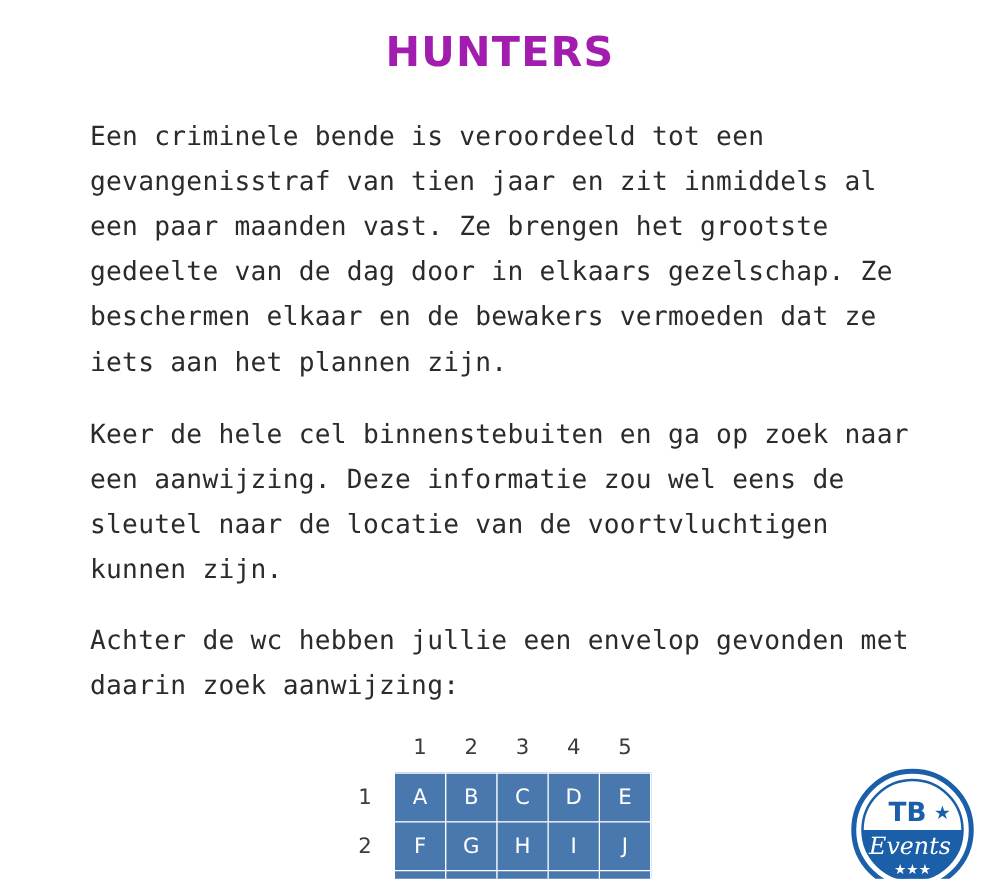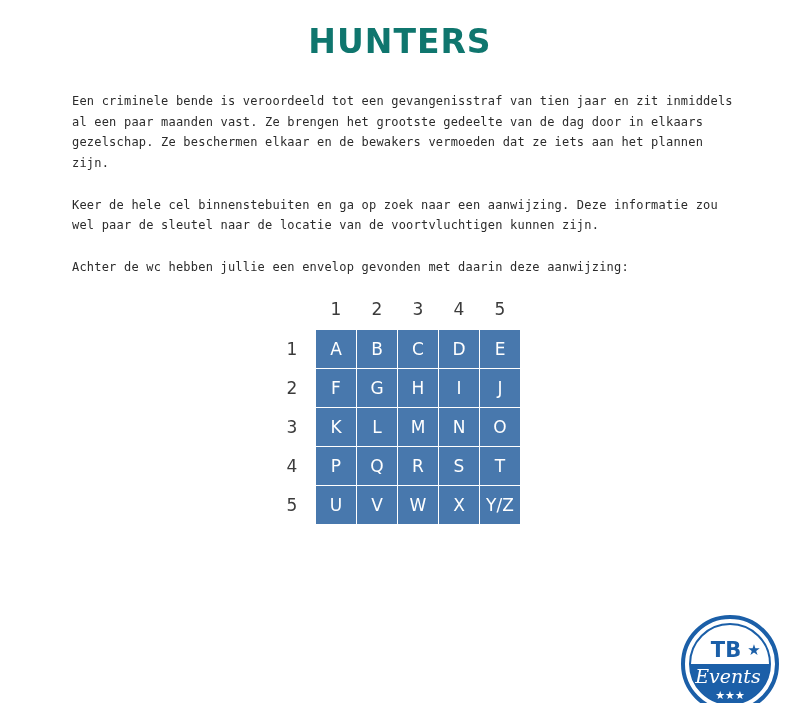--- a/index.html
+++ b/index.html
@@ -20,25 +20,25 @@
     width: 800px;
     height: 703px;
   }
   .title {
     text-align: center;
     font-family: "DejaVu Sans", sans-serif;
     font-weight: bold;
     font-size: 33px;
     letter-spacing: 1px;
     margin: 22px 0 0 0;
-    color: #0f766e;
+    color: #a21caf;
   }
   .body-text {
     margin: 30px 55px 0 72px;
-    font-size: 12px;
+    font-size: 21px;
     line-height: 1.72;
     color: #2b2b2b;
     letter-spacing: 0.2px;
   }
   .para {
     margin: 0 0 21px 0;
   }
   .para:last-child {
     margin-bottom: 0;
   }
@@ -89,22 +89,22 @@
 </style>
 </head>
 <body>
 
 <div class="page">
 
   <h1 class="title">HUNTERS</h1>
 
   <div class="body-text">
     <p class="para">Een criminele bende is veroordeeld tot een gevangenisstraf van tien jaar en zit inmiddels al een paar maanden vast. Ze brengen het grootste gedeelte van de dag door in elkaars gezelschap. Ze beschermen elkaar en de bewakers vermoeden dat ze iets aan het plannen zijn.</p>
-    <p class="para">Keer de hele cel binnenstebuiten en ga op zoek naar een aanwijzing. Deze informatie zou wel paar de sleutel naar de locatie van de voortvluchtigen kunnen zijn.</p>
-    <p class="para">Achter de wc hebben jullie een envelop gevonden met daarin deze aanwijzing:</p>
+    <p class="para">Keer de hele cel binnenstebuiten en ga op zoek naar een aanwijzing. Deze informatie zou wel eens de sleutel naar de locatie van de voortvluchtigen kunnen zijn.</p>
+    <p class="para">Achter de wc hebben jullie een envelop gevonden met daarin zoek aanwijzing:</p>
   </div>
 
   <div class="grid-wrap">
     <table class="cipher-grid">
       <tbody>
           <tr>
         <th class="row-head"></th>
         <th class="col-head">1</th>
         <th class="col-head">2</th>
         <th class="col-head">3</th>

